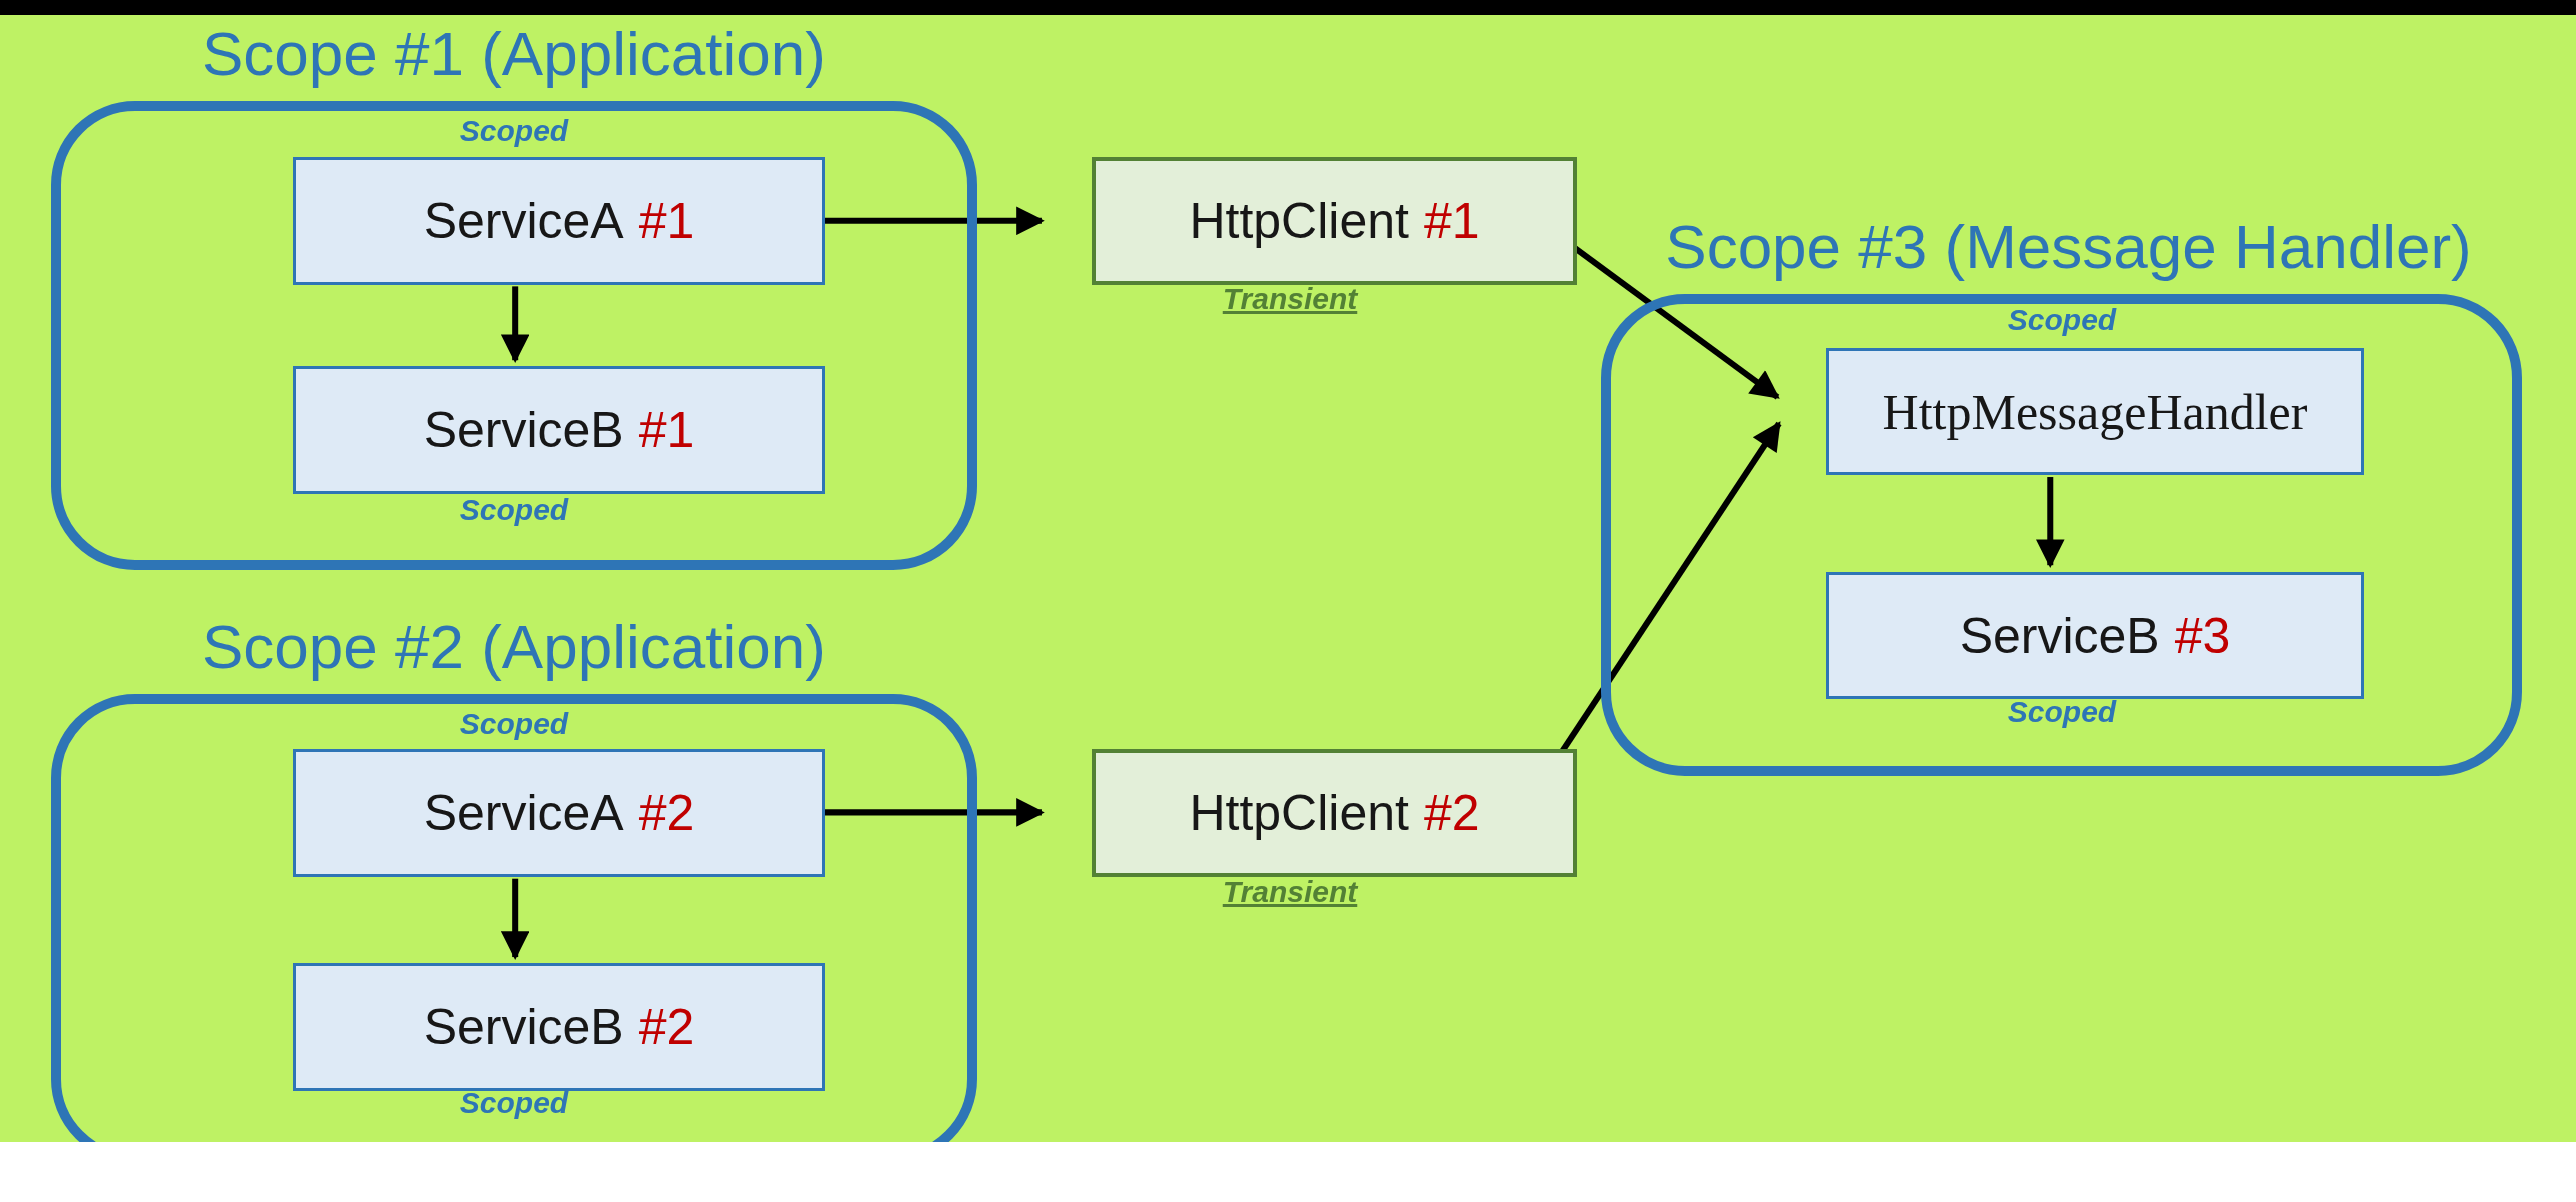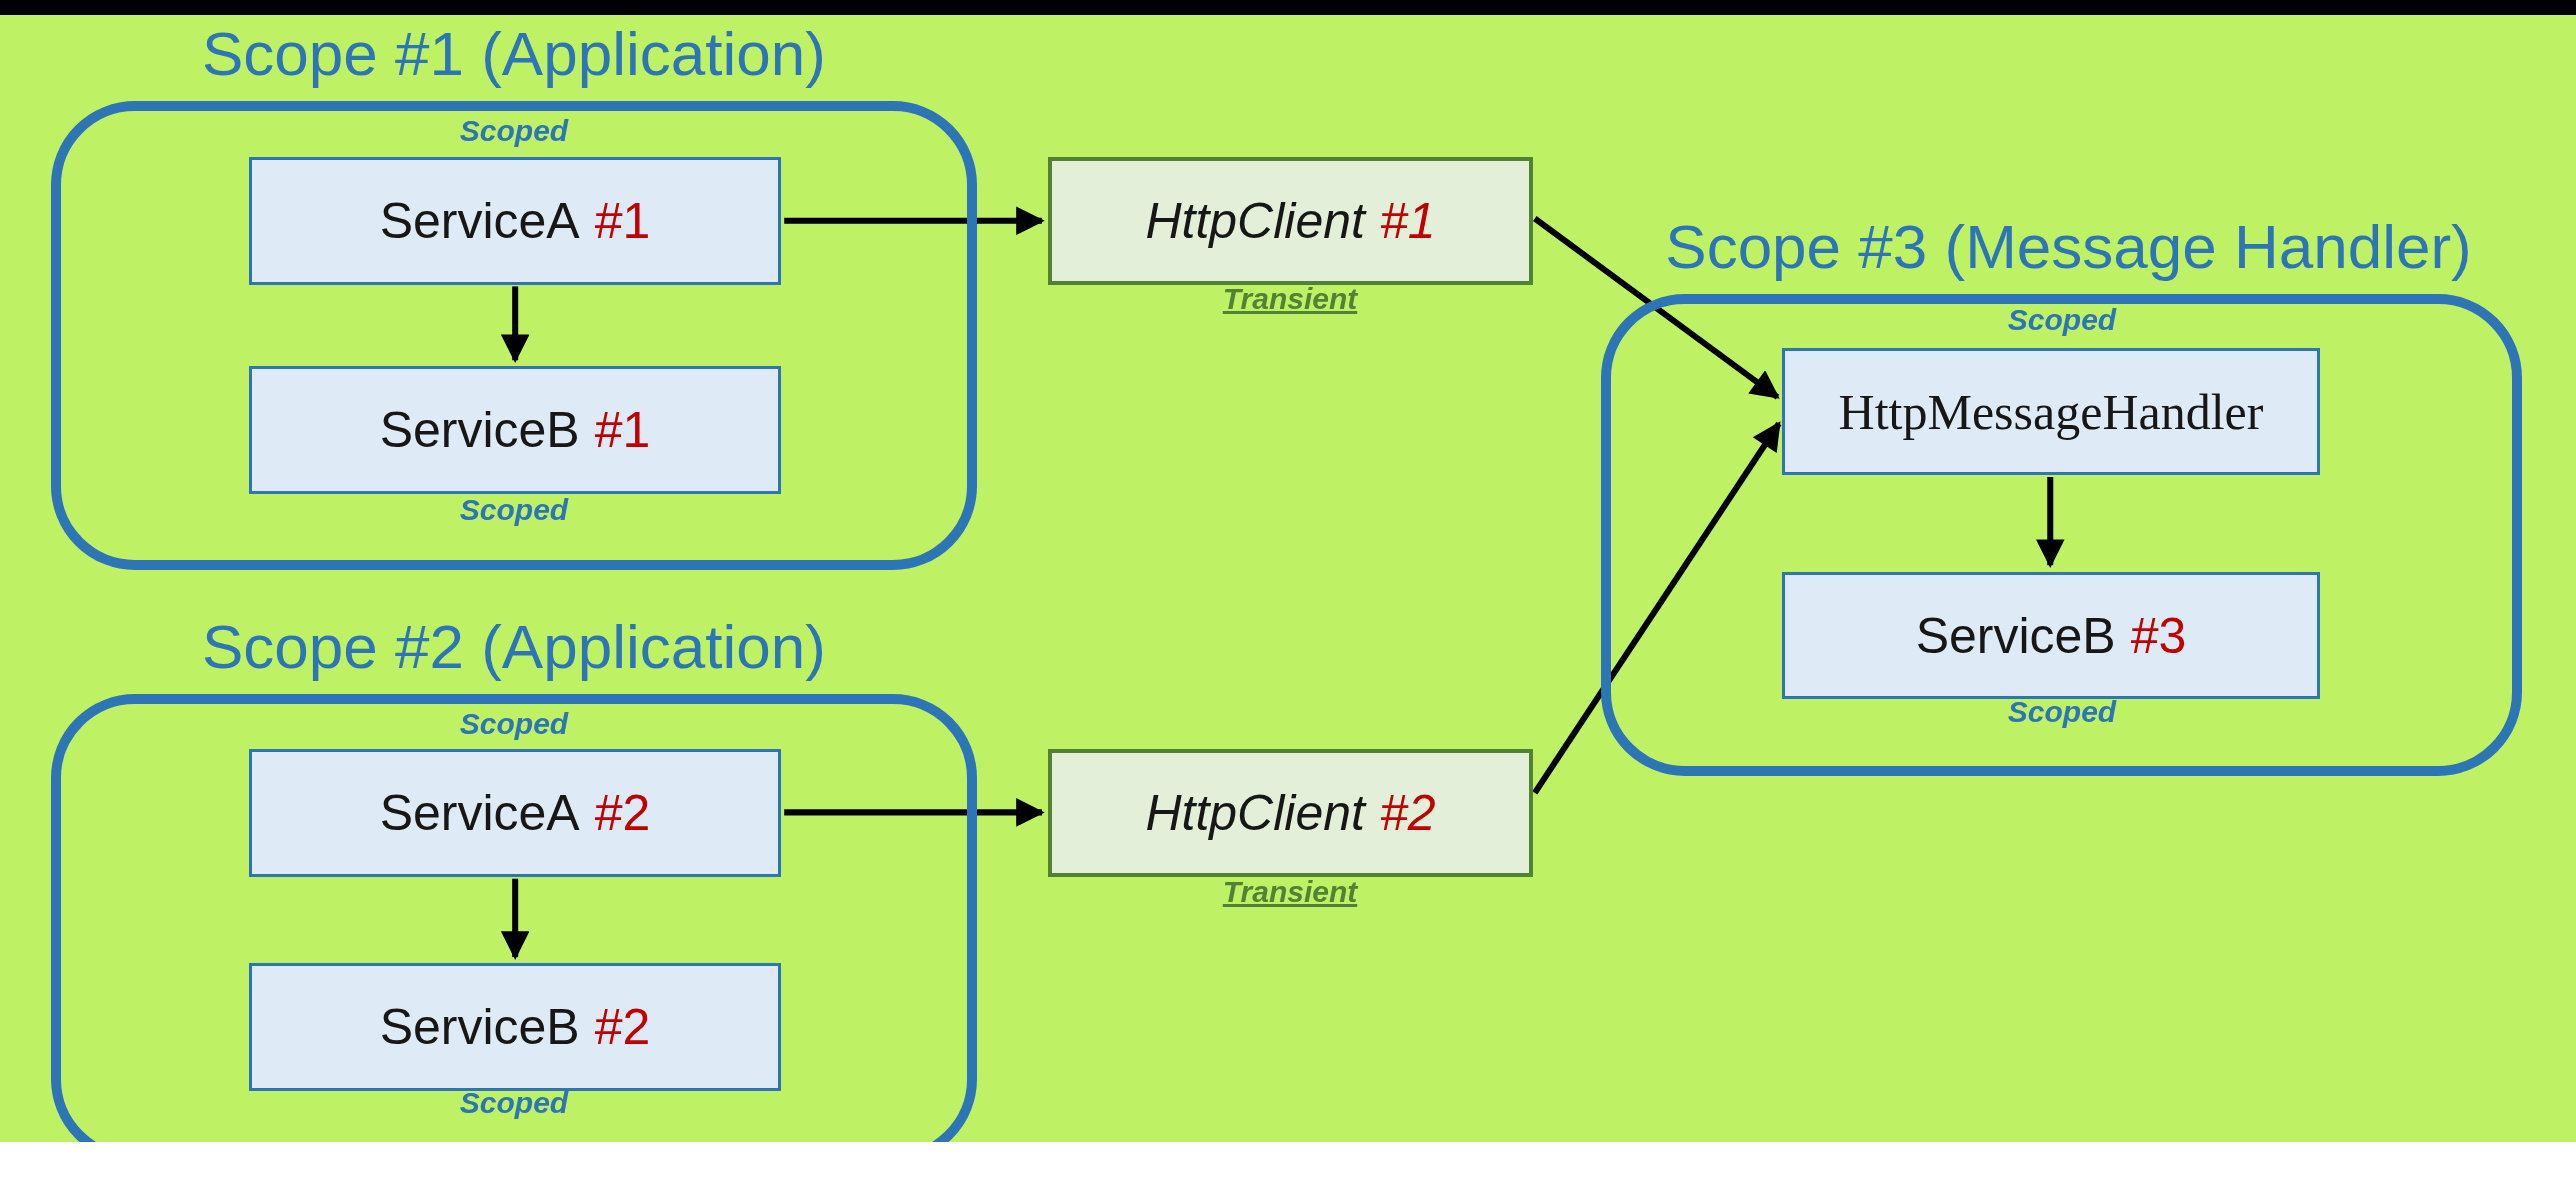--- a/index.html
+++ b/index.html
@@ -22,24 +22,24 @@
   .tag {
     position:absolute; width:302px; text-align:center;
     font-size:30px; font-style:italic; font-weight:700; line-height:1.2; white-space:nowrap;
   }
   .tag.blue  { color:#2E75B6; }
   .tag.green { color:#538135;text-decoration:underline; }
 
   .node {
     position:absolute; box-sizing:border-box;
     display:flex; align-items:center; justify-content:center;
-    font-size:50px; color:#171717; white-space:nowrap;
+    font-size:50px; color:#171717; white-space:nowrap;margin-left:44px;
   }
   .node.blue  { background:#DEEAF6; border:3.8px solid #2E75B6; }
-  .node.green { background:#E3EFD9; border:4.5px solid #538135;font-style:italic; }
+  .node.green { background:#E3EFD9; border:4.5px solid #538135; }
   .node .num { color:#C00000; margin-left:15px; }
   .node .num:empty { margin-left:0; }
 
   svg.wires { position:absolute; left:0; top:0; width:2576px; height:1202px; pointer-events:none; }
 </style>
 </head>
 <body>
 
 <div class="canvas">
 

